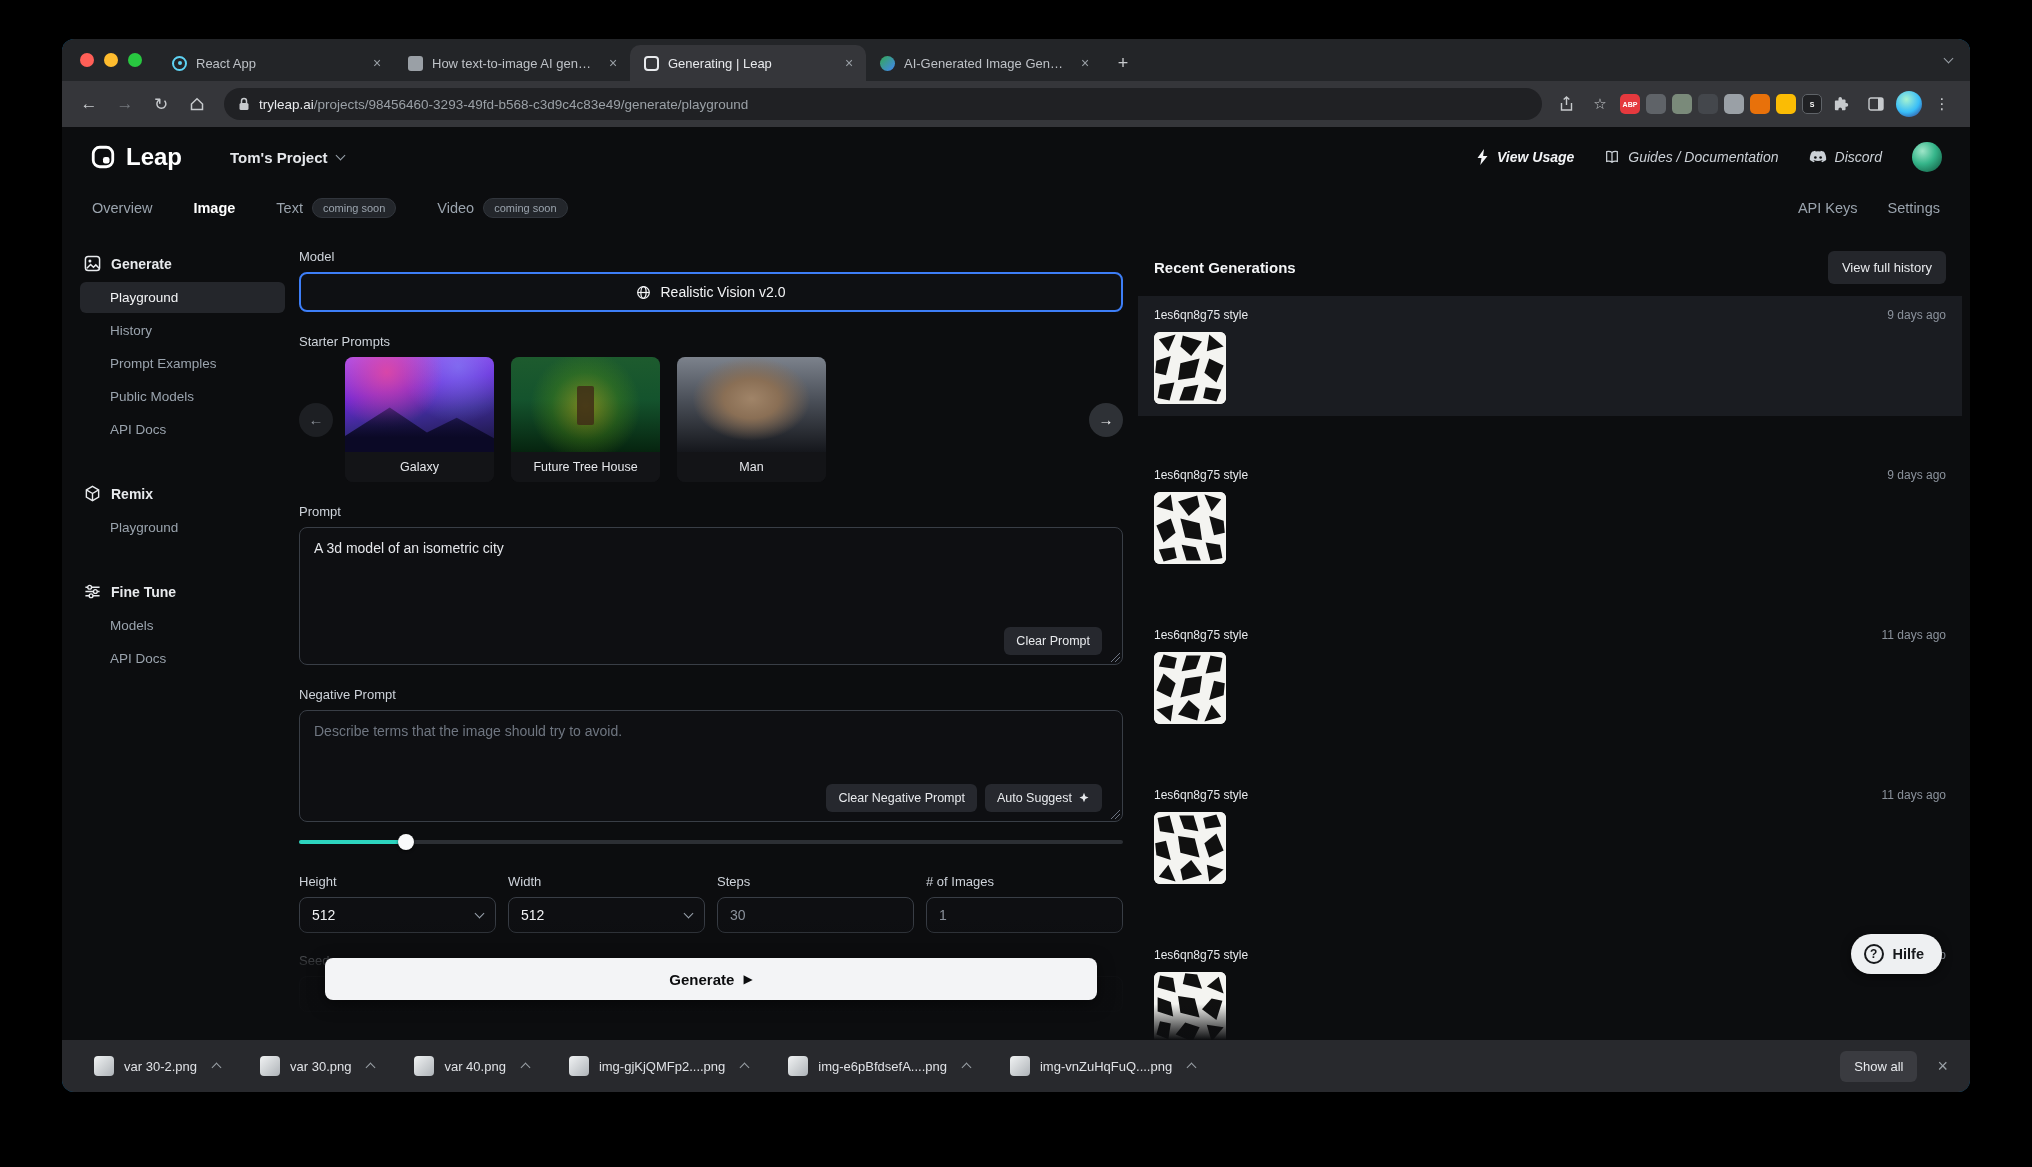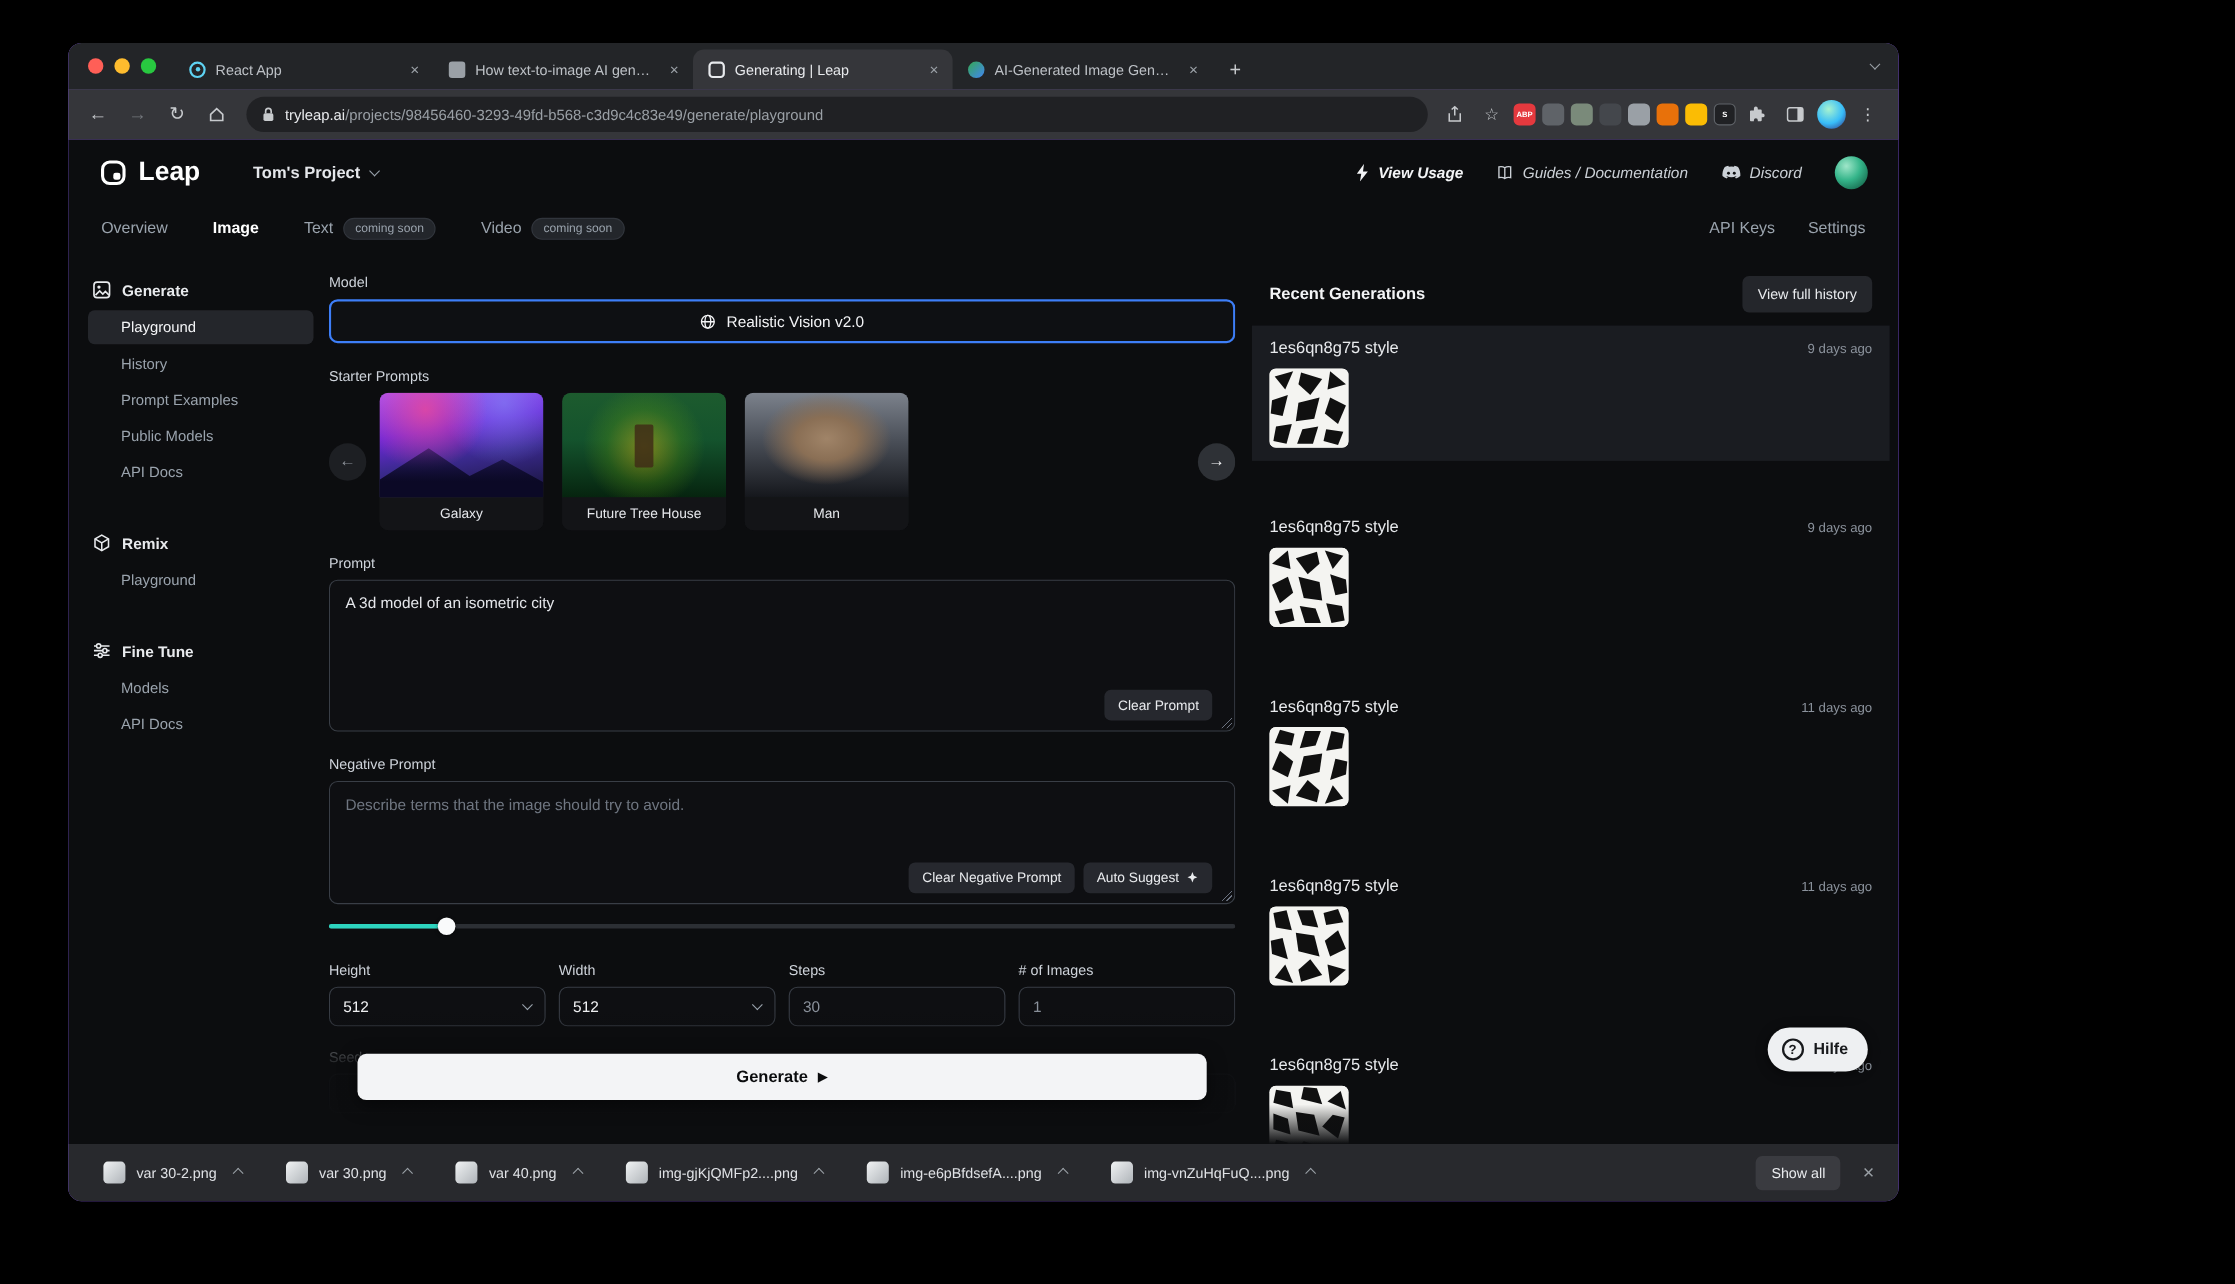--- a/index.html
+++ b/index.html
@@ -1,19 +1,19 @@
 <!DOCTYPE html>
 <html><head>
 <meta charset="utf-8">
 <style>
   * { margin:0; padding:0; box-sizing:border-box; }
   html,body { width:2032px; height:1167px; background:#000; font-family:"Liberation Sans","DejaVu Sans",sans-serif; overflow:hidden; }
   .stage { position:relative; width:2032px; height:1167px; background:#000; }
-  .window { position:absolute; left:62px; top:39px; width:1664px; height:1053px; border-radius:12px; overflow:hidden;
-            background:#8b5cf6; display:flex; flex-direction:column; box-shadow:0 8px 40px rgba(0,0,0,.8); }
+  .window { position:absolute; left:62px; top:39px; width:1908px; height:1053px; border-radius:12px; overflow:hidden;
+            background:#0369a1; display:flex; flex-direction:column; box-shadow:0 8px 40px rgba(0,0,0,.8); }
 
   
   .tabstrip { height:42px; background:#232528; display:flex; align-items:flex-end; flex:0 0 auto; }
   .lights { display:flex; gap:10px; align-items:center; height:42px; padding:0 16px 0 18px; }
   .light { width:14px; height:14px; border-radius:50%; }
   .l-red{background:#ff5f57}.l-yel{background:#febc2e}.l-grn{background:#28c840}
   .tabs { display:flex; align-items:flex-end; }
   .tab { width:236px; height:36px; display:flex; align-items:center; gap:9px; padding:0 8px 0 14px;
          color:#bdc1c6; font-size:13px; position:relative; }
   .tab.active { background:#35363a; border-radius:10px 10px 0 0; color:#e8eaed; }
@@ -138,21 +138,21 @@
   .generate-btn .play { font-size:12px; }
 
   
   .gen-panel { flex:1; min-width:0; margin-left:15px; padding-top:12px; height:100%; overflow:hidden; position:relative; }
   .gen-head { display:flex; align-items:center; justify-content:space-between; padding:2px 16px 12px 16px; }
   .gen-title { font-size:15px; font-weight:600; color:#f3f4f6; }
   .hist-btn { background:#24262b; border-radius:6px; padding:9px 14px; font-size:13px; color:#e8eaed; }
   .gen-item { padding:12px 16px; margin-bottom:40px; }
   .gen-item.hl { background:#1a1c21; }
   .gen-row { display:flex; align-items:baseline; justify-content:space-between; }
-  .gen-name { font-size:15px; color:#e8eaed;text-align:center; }
+  .gen-name { font-size:12px; color:#e8eaed;text-align:center; }
   .gen-time { font-size:12px; color:#8b929c; }
   .gen-thumb { width:72px; height:72px; margin-top:10px; border-radius:6px; overflow:hidden; background:#f4f4f1; }
   .gen-thumb svg { width:100%; height:100%; display:block; }
   .v2 svg { transform:scaleX(-1); } .v3 svg { transform:rotate(180deg); } .v4 svg { transform:scaleY(-1); } .v5 svg { transform:rotate(90deg); }
   .panel-fade { position:absolute; left:0; right:0; bottom:0; height:36px; background:linear-gradient(180deg,transparent,#0c0d0f); pointer-events:none; }
 
   
   .help { position:absolute; right:28px; bottom:66px; height:40px; border-radius:999px; background:#eef0f2; color:#17191c;
           display:flex; align-items:center; gap:9px; padding:0 18px 0 13px; font-size:14.5px; font-weight:700;
           box-shadow:0 2px 10px rgba(0,0,0,.55); z-index:5; }

